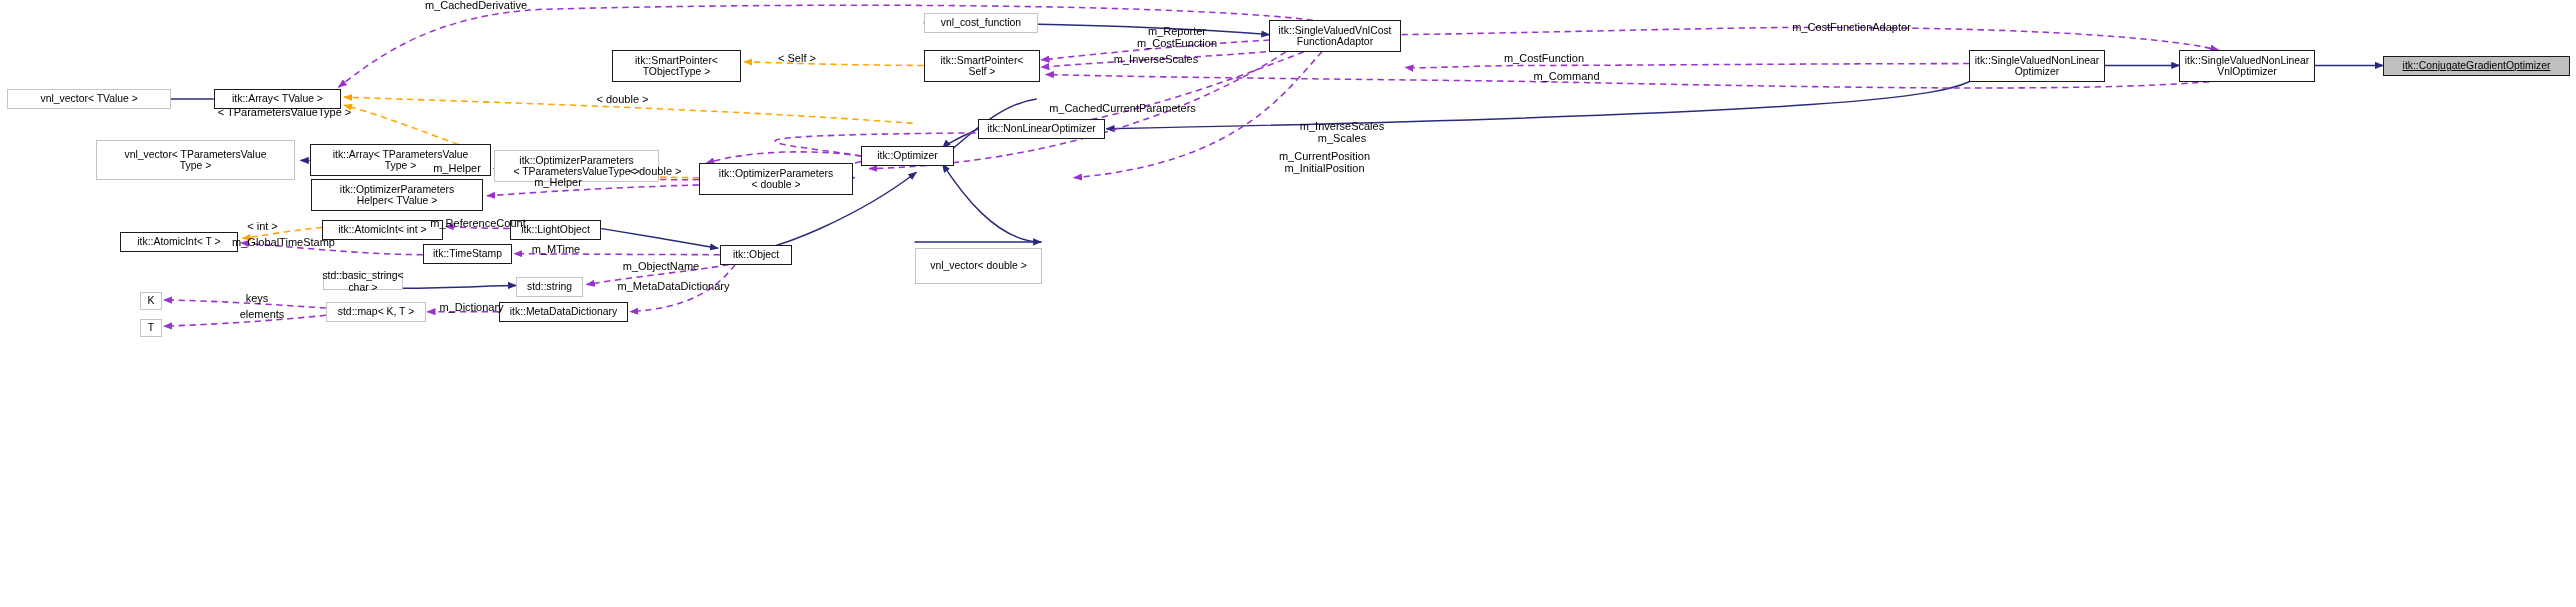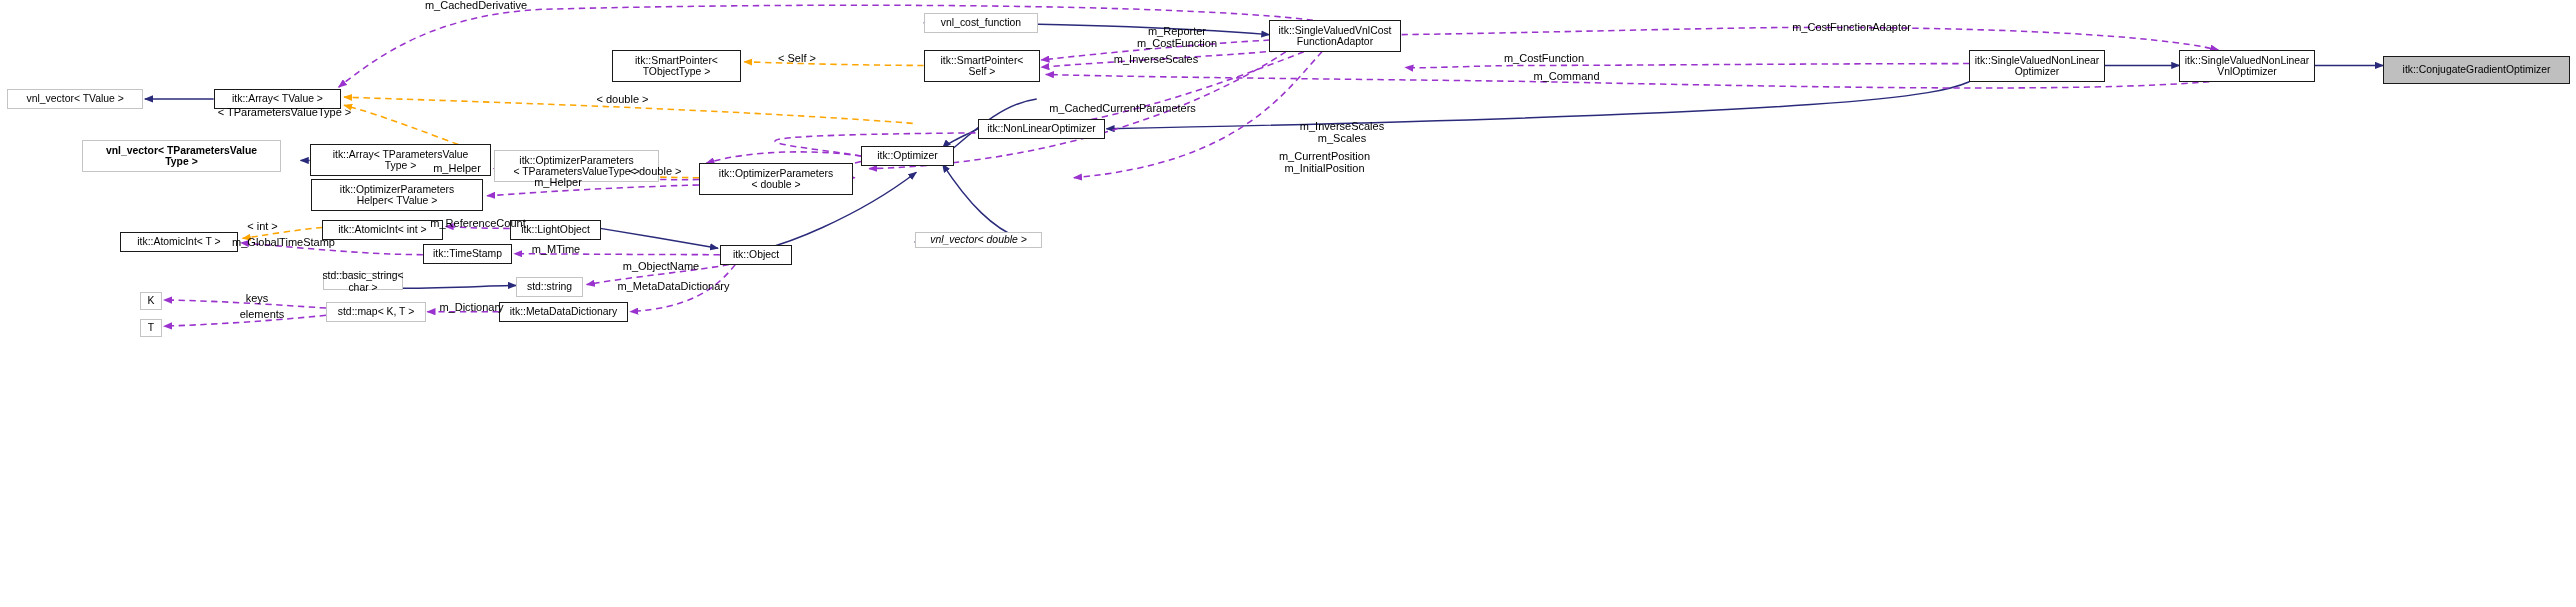--- a/index.html
+++ b/index.html
@@ -100,47 +100,47 @@
       <path d="M795,281 C700,281 600,280 568,280"></path>
       <path d="M805,292 C760,300 700,305 648,314"></path>
       <path d="M812,292 C790,320 760,340 696,344"></path>
       <path d="M551,344 C520,344 500,344 472,344"></path>
       <path d="M360,340 C300,336 240,332 181,331"></path>
       <path d="M360,348 C300,354 240,358 181,360"></path>
     </g>
   </svg>
 
   <div id="node-layer">
-      <div class="node faint" style="left: 7.2px; top: 89px; width: 136px; height: 20px;">vnl_vector&lt; TValue &gt;</div>
+      <div class="node faint" style="left: 7.2px; top: 89px; width: 164px; height: 20px;">vnl_vector&lt; TValue &gt;</div>
       <div class="node solid" style="left: 214px; top: 89px; width: 127px; height: 20px;">itk::Array&lt; TValue &gt;</div>
       <div class="node solid" style="left: 612px; top: 50px; width: 129px; height: 32px;">itk::SmartPointer&lt;
 TObjectType &gt;</div>
       <div class="node faint" style="left: 924px; top: 12.7px; width: 114px; height: 20px;">vnl_cost_function</div>
       <div class="node solid" style="left: 924px; top: 50px; width: 116px; height: 32px;">itk::SmartPointer&lt;
 Self &gt;</div>
       <div class="node solid" style="left: 1269px; top: 20px; width: 132px; height: 32px;">itk::SingleValuedVnlCost
 FunctionAdaptor</div>
-      <div class="node faint" style="left: 915px; top: 232px; width: 127px; height: 16px; font-style: italic;">vnl_vector&lt; double &gt;</div>
-      <div class="node faint" style="left: 82px; top: 140px; width: 199px; height: 32px; font-weight: bold;">vnl_vector&lt; TParametersValue
+      <div class="node faint" style="left: 915px; top: 248px; width: 127px; height: 36px;">vnl_vector&lt; double &gt;</div>
+      <div class="node faint" style="left: 96px; top: 140px; width: 199px; height: 40px;">vnl_vector&lt; TParametersValue
 Type &gt;</div>
       <div class="node solid" style="left: 310px; top: 144px; width: 181px; height: 32px;">itk::Array&lt; TParametersValue
 Type &gt;</div>
       <div class="node solid" style="left: 311px; top: 179px; width: 172px; height: 32px;">itk::OptimizerParameters
 Helper&lt; TValue &gt;</div>
       <div class="node faint" style="left: 494px; top: 150px; width: 165px; height: 32px;">itk::OptimizerParameters
 &lt; TParametersValueType &gt;</div>
       <div class="node solid" style="left: 699px; top: 163px; width: 154px; height: 32px;">itk::OptimizerParameters
 &lt; double &gt;</div>
       <div class="node solid" style="left: 861px; top: 146px; width: 93px; height: 20px;">itk::Optimizer</div>
       <div class="node solid" style="left: 978px; top: 119px; width: 127px; height: 20px;">itk::NonLinearOptimizer</div>
       <div class="node solid" style="left: 1969px; top: 50px; width: 136px; height: 32px;">itk::SingleValuedNonLinear
 Optimizer</div>
       <div class="node solid" style="left: 2179px; top: 50px; width: 136px; height: 32px;">itk::SingleValuedNonLinear
 VnlOptimizer</div>
-      <div class="node hl" style="left: 2383px; top: 56px; width: 187px; height: 28px;">itk::ConjugateGradientOptimizer</div>
+      <div class="node hl" style="left: 2383px; top: 56px; width: 187px; height: 20px; text-decoration: underline;">itk::ConjugateGradientOptimizer</div>
       <div class="node solid" style="left: 120px; top: 232px; width: 118px; height: 20px;">itk::AtomicInt&lt; T &gt;</div>
       <div class="node solid" style="left: 322px; top: 220px; width: 121px; height: 20px;">itk::AtomicInt&lt; int &gt;</div>
       <div class="node solid" style="left: 510px; top: 220px; width: 91px; height: 20px;">itk::LightObject</div>
       <div class="node solid" style="left: 423px; top: 244px; width: 89px; height: 20px;">itk::TimeStamp</div>
       <div class="node solid" style="left: 720px; top: 245px; width: 72px; height: 20px;">itk::Object</div>
       <div class="node faint" style="left: 323px; top: 273px; width: 80px; height: 17px;">std::basic_string&lt;
 char &gt;</div>
       <div class="node faint" style="left: 516px; top: 277px; width: 67px; height: 20px;">std::string</div>
       <div class="node faint" style="left: 140px; top: 292px; width: 22px; height: 18px;">K</div>
       <div class="node faint" style="left: 140px; top: 319px; width: 22px; height: 18px;">T</div>

